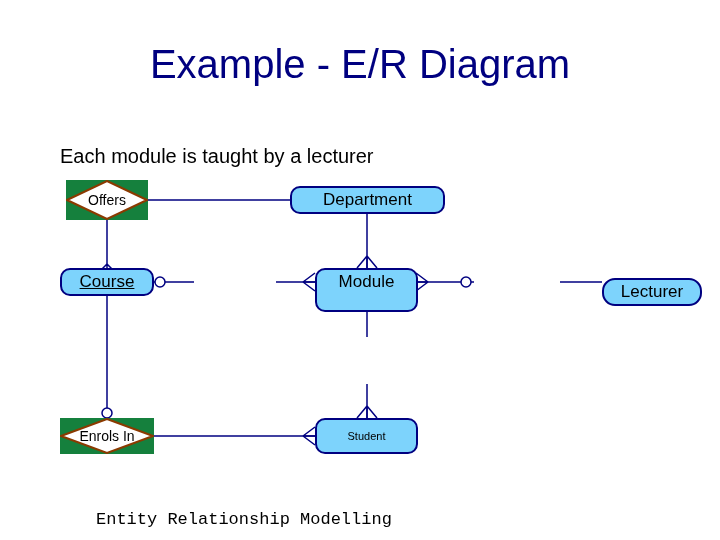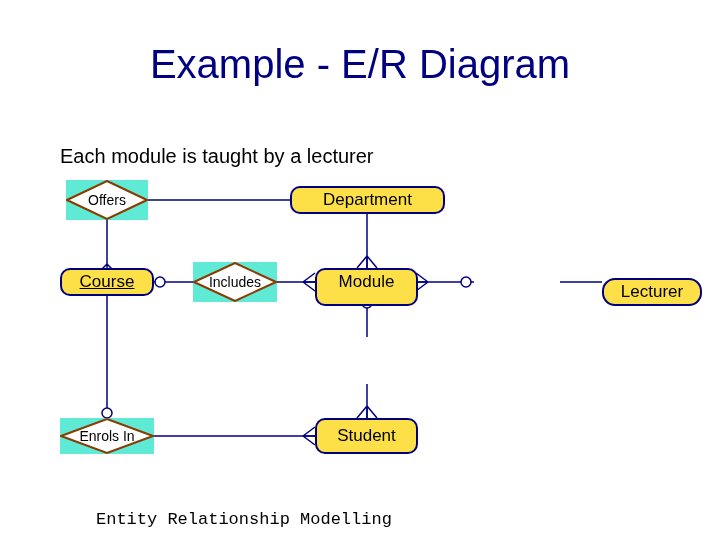--- a/index.html
+++ b/index.html
@@ -41,32 +41,32 @@
     font-family: Liberation Mono, monospace;
     font-size: 17px;
     color: #000;
     margin-top: 16px;
   }
   .entity {
     position: absolute;
     box-sizing: border-box;
     border: 2px solid #000080;
     border-radius: 10px;
-    background: #fde047;
+    background: #7dd3fc;
     text-align: center;
     font-family: Arial, sans-serif;
     color: #000;
   }
   .entity > span {
     display: block;
     width: 100%;
   }
   .rel {
     position: absolute;
-    background: #5eead4;
+    background: #15803d;
     text-align: center;
     font-family: Arial, sans-serif;
     font-size: 14px;
     box-sizing: border-box;
   }
   .rel .diamond {
     position: absolute;
     inset: 0;
     pointer-events: none;
   }
@@ -152,50 +152,44 @@
     <path d="M367 256 L357 268 M367 256 L367 268 M367 256 L377 268"></path>
   </svg>
 
   <div class="rel" style="left:66px; top:180px; width:82px; height:40px;">
     <svg class="diamond" viewBox="0 0 82 40" preserveAspectRatio="none">
         <path d="M41 1 L81 20 L41 39 L1 20 Z"></path>
       </svg>
     <div class="label">Offers</div>
   </div>
 
-  <div class="rel" style="left:193px; top:262px; width:84px; height:40px;">
-    <svg class="diamond" viewBox="0 0 84 40" preserveAspectRatio="none">
-        <path d="M42 1 L83 20 L42 39 L1 20 Z"></path>
-      </svg>
-    <div class="label">Includes</div>
-  </div>
 
 
 
   <div class="rel" style="left:60px; top:418px; width:94px; height:36px;">
     <svg class="diamond" viewBox="0 0 94 36" preserveAspectRatio="none">
         <path d="M47 1 L93 18 L47 35 L1 18 Z"></path>
       </svg>
     <div class="label">Enrols In</div>
   </div>
 
   <div class="entity" style="left:290px; top:186px; width:155px; height:28px; font-size:17px; line-height:24px;">
     <span>Department</span>
   </div>
 
   <div class="entity" style="left:60px; top:268px; width:94px; height:28px; font-size:17px; line-height:24px;text-decoration:underline;">
     <span>Course</span>
   </div>
 
-  <div class="entity" style="left:315px; top:268px; width:103px; height:38px; font-size:17px; line-height:24px;">
+  <div class="entity" style="left:315px; top:268px; width:103px; height:44px; font-size:17px; line-height:24px;">
     <span>Module</span>
   </div>
 
   <div class="entity" style="left:602px; top:278px; width:100px; height:28px; font-size:17px; line-height:24px;border-radius:13px;">
     <span>Lecturer</span>
   </div>
 
-  <div class="entity" style="left:315px; top:418px; width:103px; height:36px; font-size:17px; line-height:32px;">
+  <div class="entity" style="left:315px; top:418px; width:103px; height:36px; font-size:11px; line-height:32px;">
     <span>Student</span>
   </div>
 
   <div class="footer">Entity Relationship Modelling</div>
 </div>
 
 </body></html>

